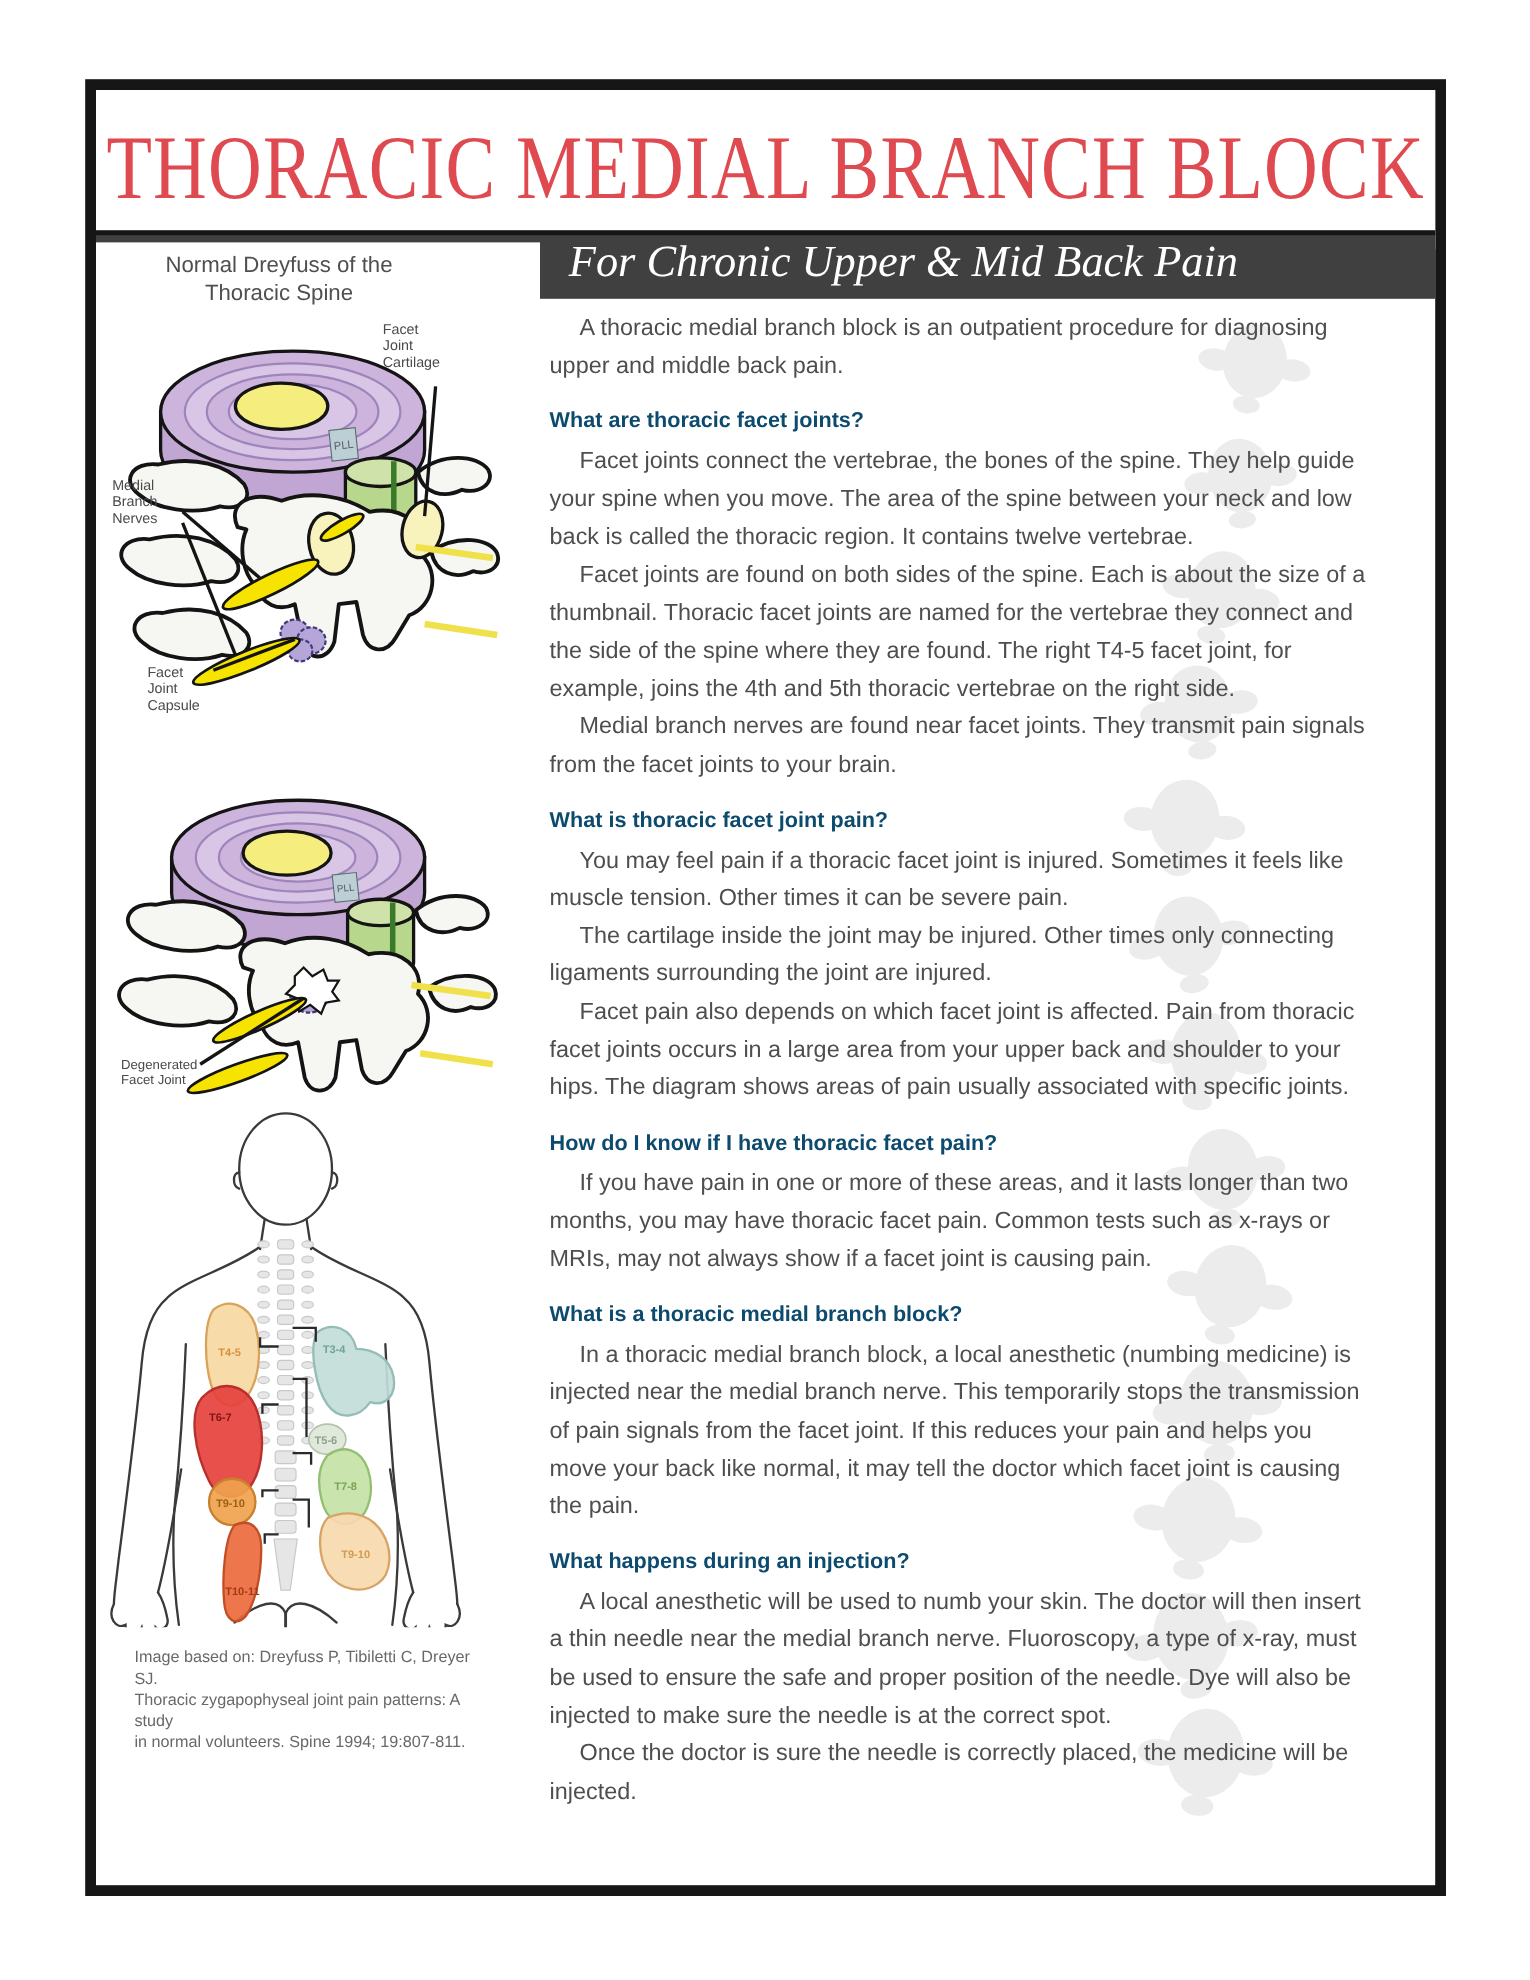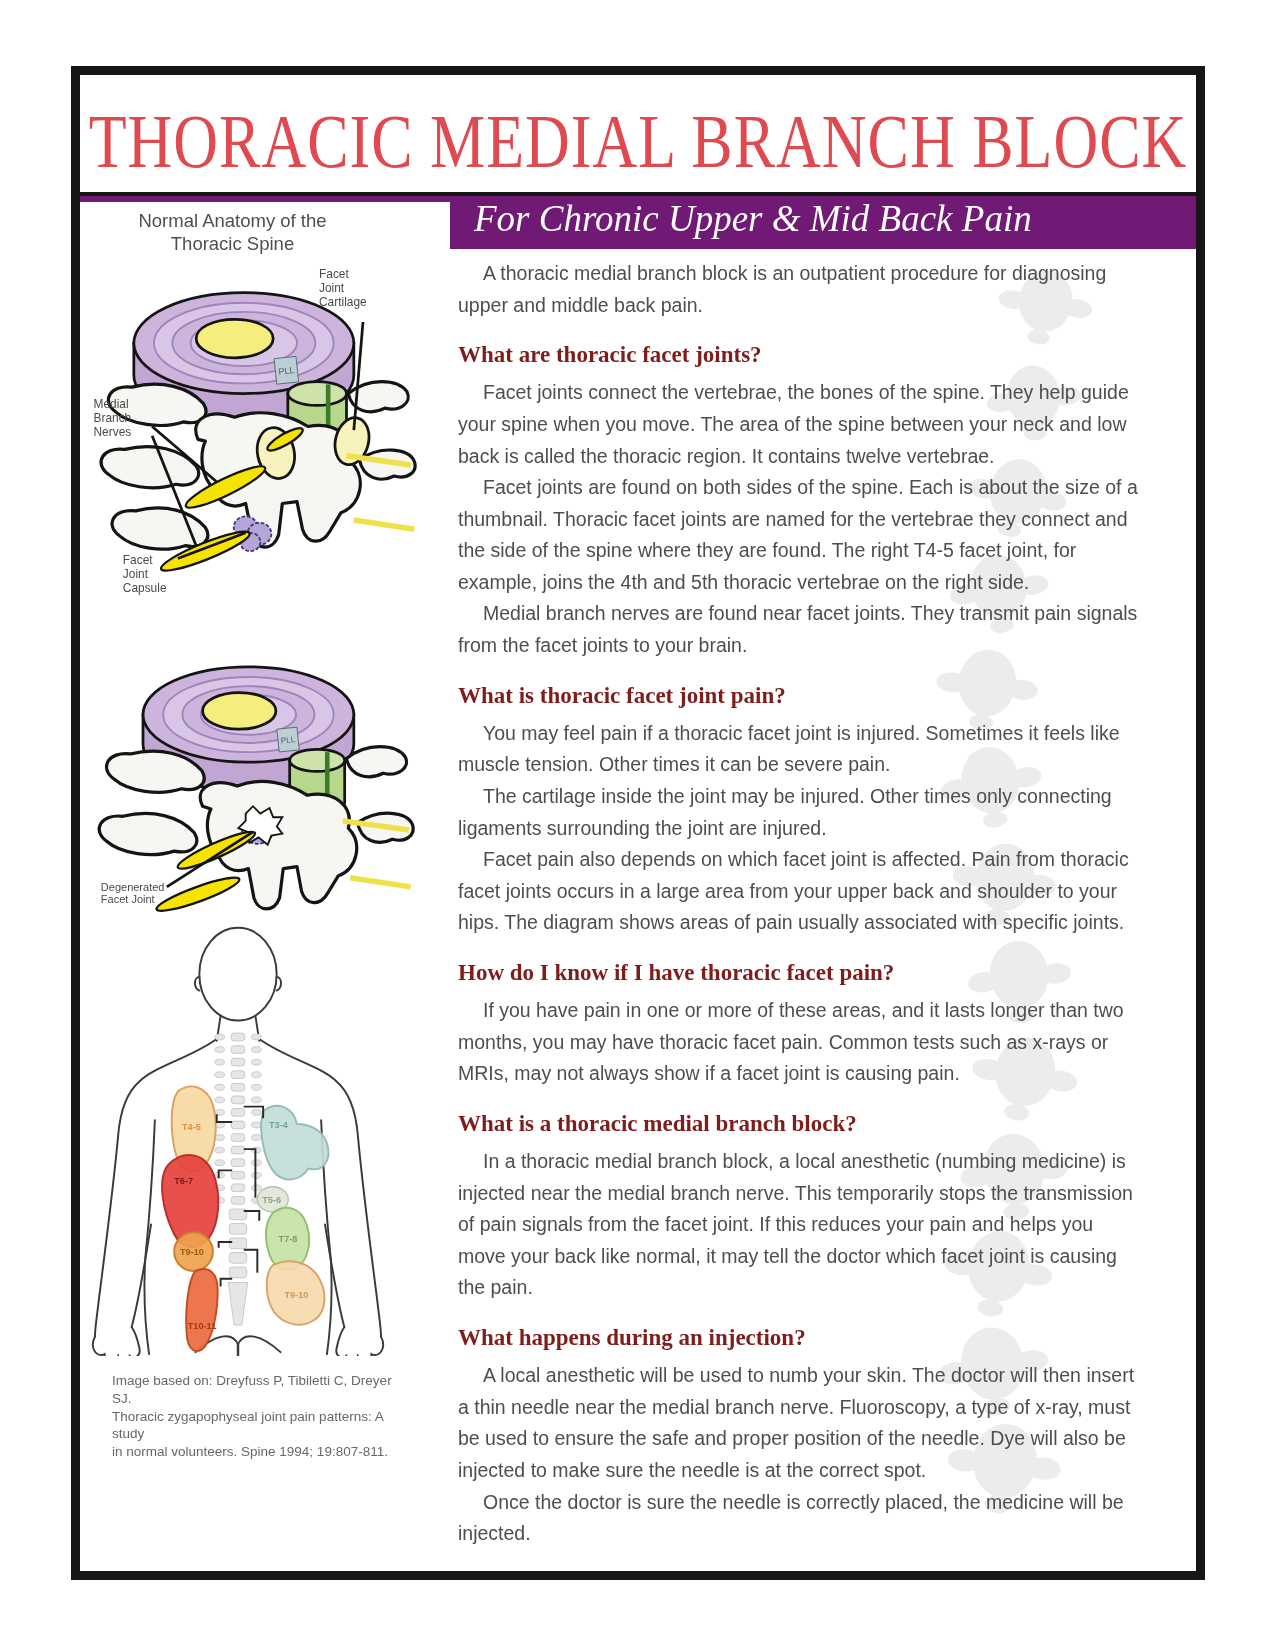--- a/index.html
+++ b/index.html
@@ -4,29 +4,29 @@
 <style>
   html,body{margin:0;padding:0;background:#ffffff;}
   body{width:1275px;height:1650px;font-family:"Liberation Sans",sans-serif;}
   .page{position:relative;width:1275px;height:1650px;background:#fff;overflow:hidden;}
   .frame{position:absolute;left:71px;top:66px;width:1134px;height:1514px;border:9px solid #161616;background:#fff;box-sizing:border-box;}
   .inner{position:absolute;left:0;top:0;right:0;bottom:0;}
 
   .title-wrap{position:absolute;top:0;left:0;right:0;height:133px;display:flex;align-items:center;justify-content:center;background:#fff;}
   .main-title{font-family:"Liberation Serif",serif;font-weight:normal;font-size:62px;color:#df4a50;white-space:nowrap;transform:scaleY(1.22);letter-spacing:1px;}
 
-  .red-band{position:absolute;top:117px;left:0;right:0;height:53px;background:#701a75;border-top:4px solid #161616;}
+  .red-band{position:absolute;top:117px;left:0;right:0;height:53px;background:#404040;border-top:4px solid #161616;}
   .subtitle{position:absolute;left:394px;top:1px;color:#ffffff;font-family:"Liberation Serif",serif;font-style:italic;font-size:37px;white-space:nowrap;}
 
   .left-col{position:absolute;left:0;top:127px;width:370px;bottom:10px;background:#fff;z-index:3;}
   .right-col{position:absolute;left:370px;top:174px;right:0;bottom:0;z-index:1;}
   .watermark{position:absolute;top:6px;right:58px;width:250px;height:1300px;z-index:0;}
   .text-flow{position:relative;z-index:2;padding:9px 52px 0 8px;color:#4e4e4e;font-size:19.5px;line-height:1.62;}
   .text-flow p{margin:0;text-indent:25px;}
-  .text-flow h2{color:#7f1d1d;font-size:23px;margin:15px 0 4px 0;font-weight:bold;font-family:Liberation Serif, serif;}
+  .text-flow h2{color:#0c4a6e;font-size:18px;margin:15px 0 4px 0;font-weight:bold;}
 
   .cap{width:305px;text-align:center;color:#4f4f4f;font-size:18.5px;line-height:1.24;}
   .cap1{margin-top:8px;}
   .cap2{margin-top:2px;}
   .cap3{margin-top:21px;}
   .figsvg{display:block;margin-left:8px;}
   .cite{margin:16px 0 0 32px;width:292px;font-size:13.5px;line-height:1.32;color:#686868;}
 
   .figlabel{font-size:13px;fill:#4a4a4a;}
   .figlabel-sm{font-size:12px;fill:#4a4a4a;}
@@ -95,21 +95,21 @@
 
           <h2>What happens during an injection?</h2>
           <p>A local anesthetic will be used to numb your skin. The doctor will then insert a thin needle near the medial branch nerve. Fluoroscopy, a type of x-ray, must be used to ensure the safe and proper position of the needle. Dye will also be injected to make sure the needle is at the correct spot.</p>
           <p>Once the doctor is sure the needle is correctly placed, the medicine will be injected.</p>
         </div>
       </div>
 
       <div class="left-col">
 
         <div class="cap cap1">
-          <div>Normal Anatomy of the</div>
+          <div>Normal Dreyfuss of the</div>
           <div>Thoracic Spine</div>
         </div>
 
         <svg class="figsvg" width="330" height="385" viewBox="0 0 360 420">
 
           <path d="M50,95 L50,130 A120,55 0 0 0 290,130 L290,95 Z" fill="#c1a5d3" stroke="#141414" stroke-width="3"></path>
           <ellipse cx="170" cy="95" rx="120" ry="55" fill="#cdb4dc" stroke="#141414" stroke-width="3"></ellipse>
           <ellipse cx="170" cy="95" rx="98" ry="44" fill="#d9c6e6" stroke="#9d84ba" stroke-width="2"></ellipse>
           <ellipse cx="170" cy="95" rx="78" ry="34" fill="#cdb4dc" stroke="#9d84ba" stroke-width="2"></ellipse>
           <ellipse cx="170" cy="95" rx="58" ry="25" fill="#d9c6e6" stroke="#9d84ba" stroke-width="2"></ellipse>

